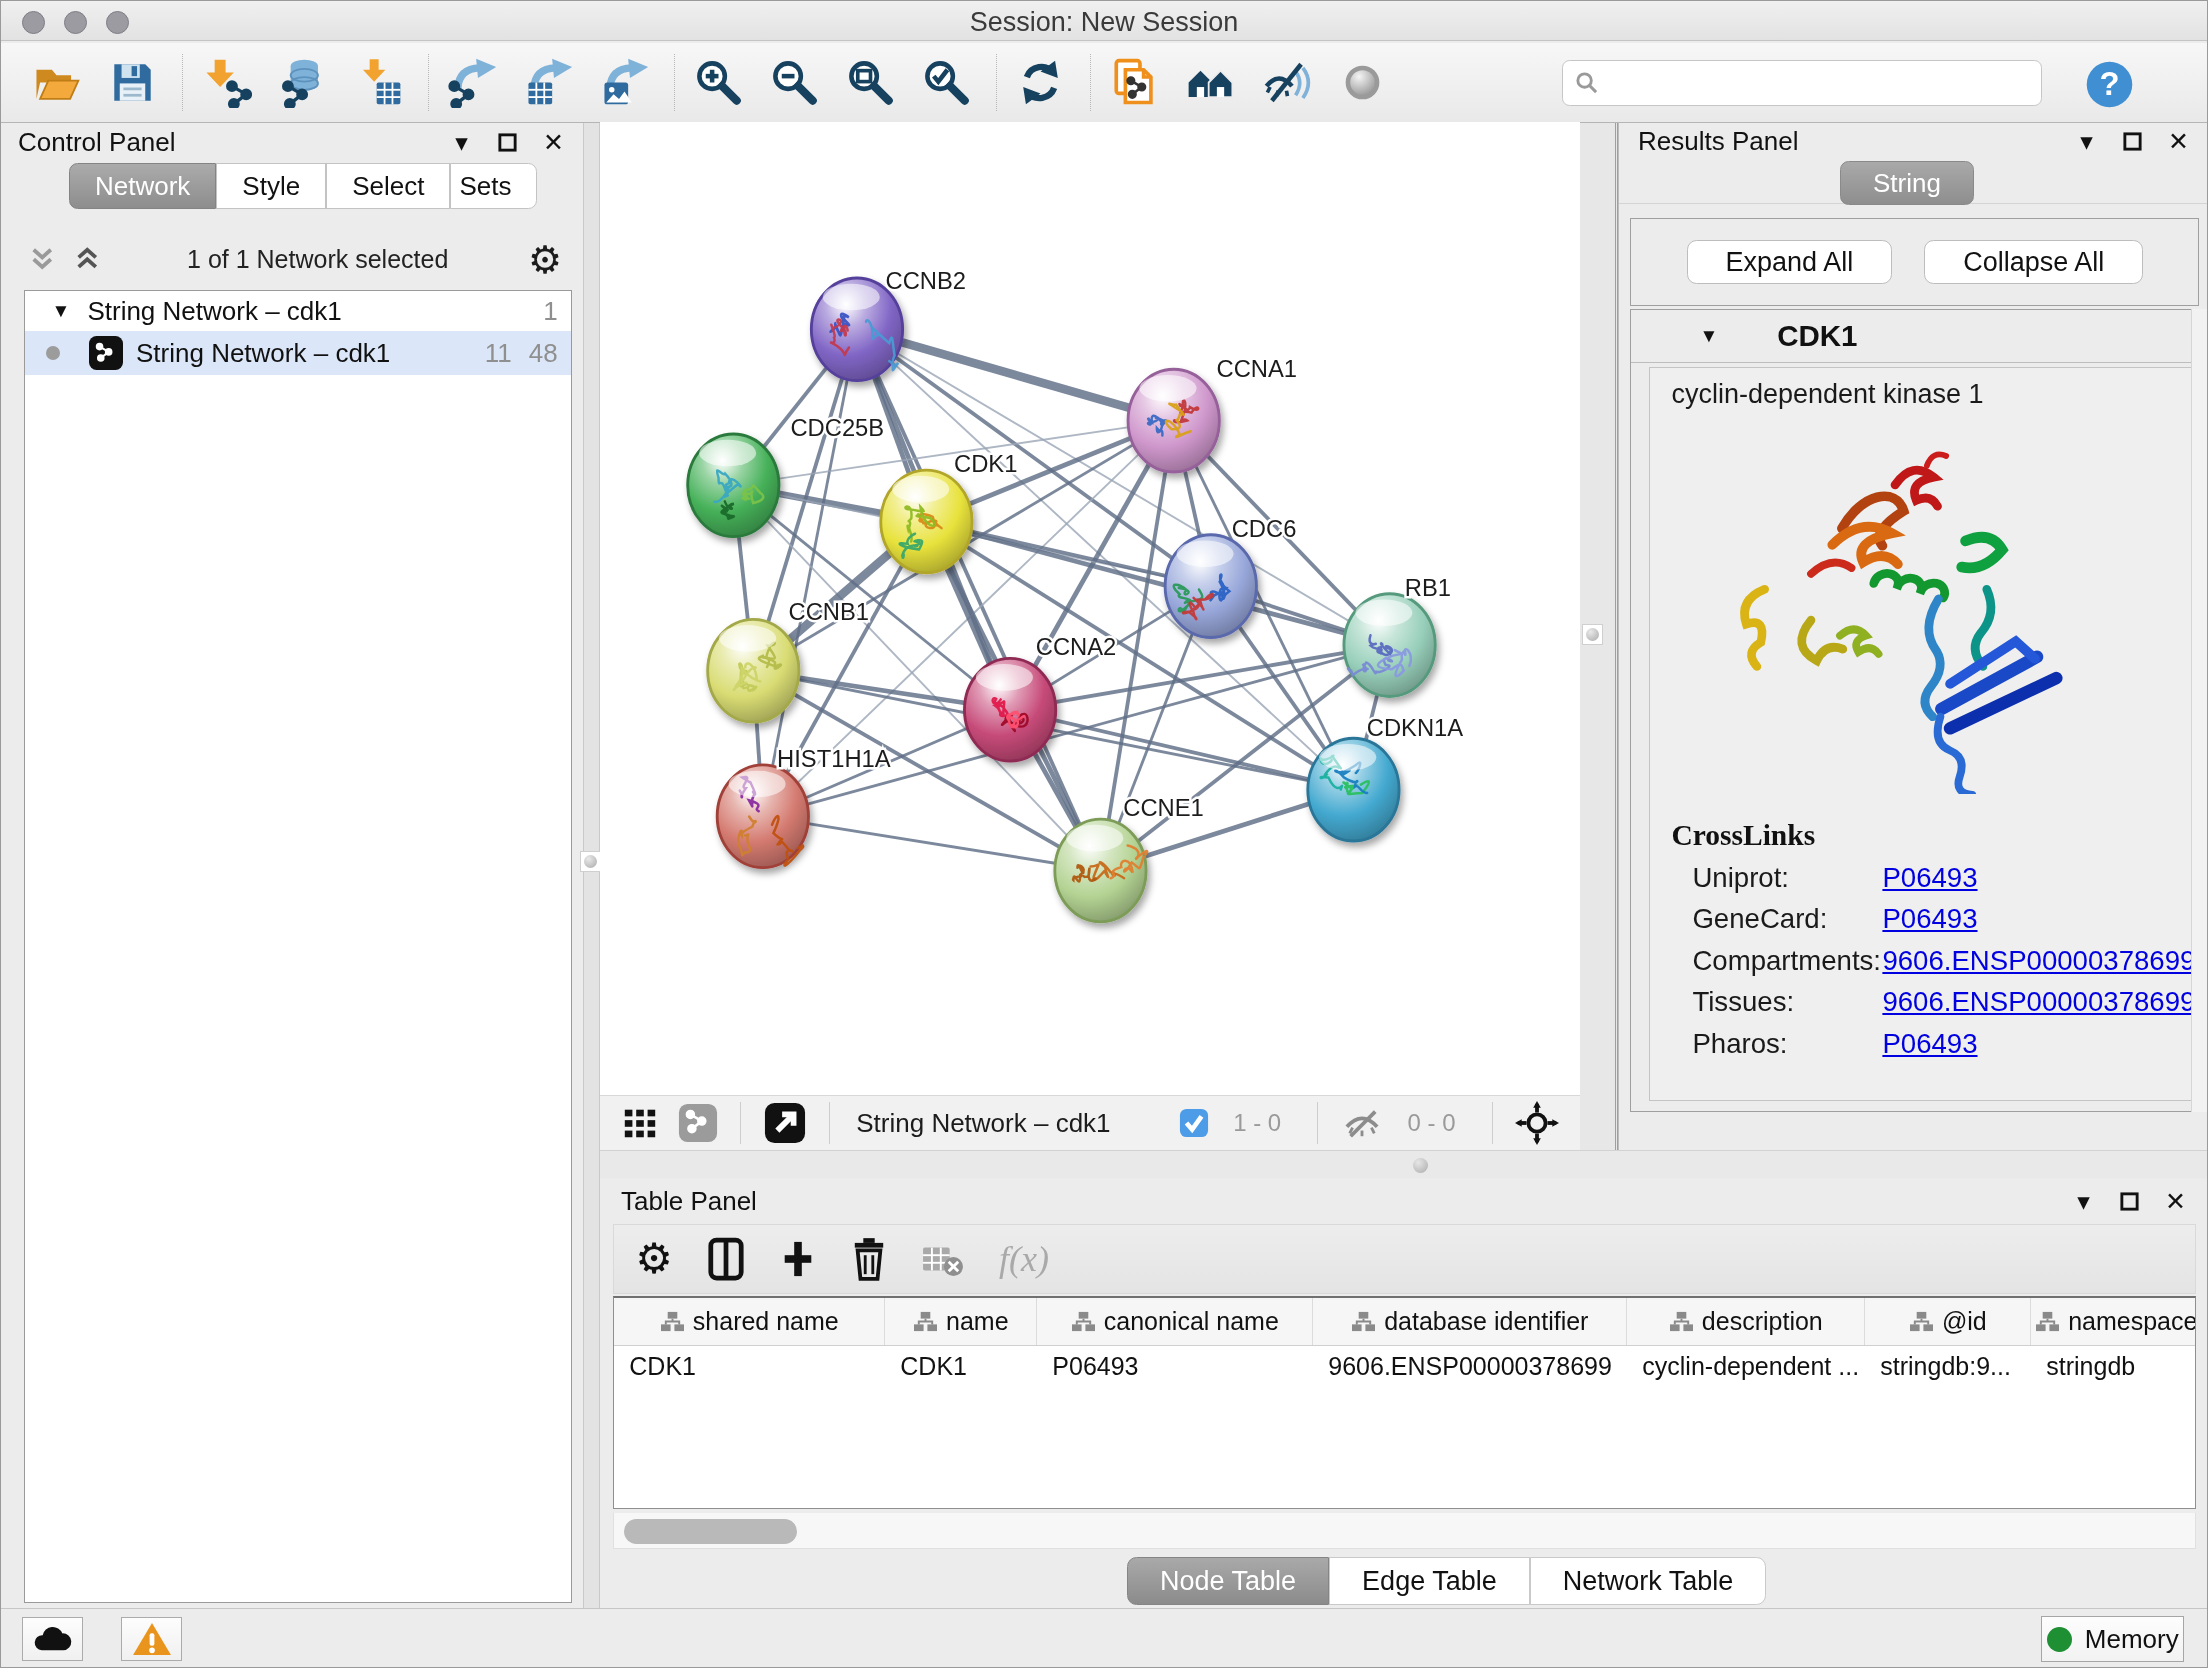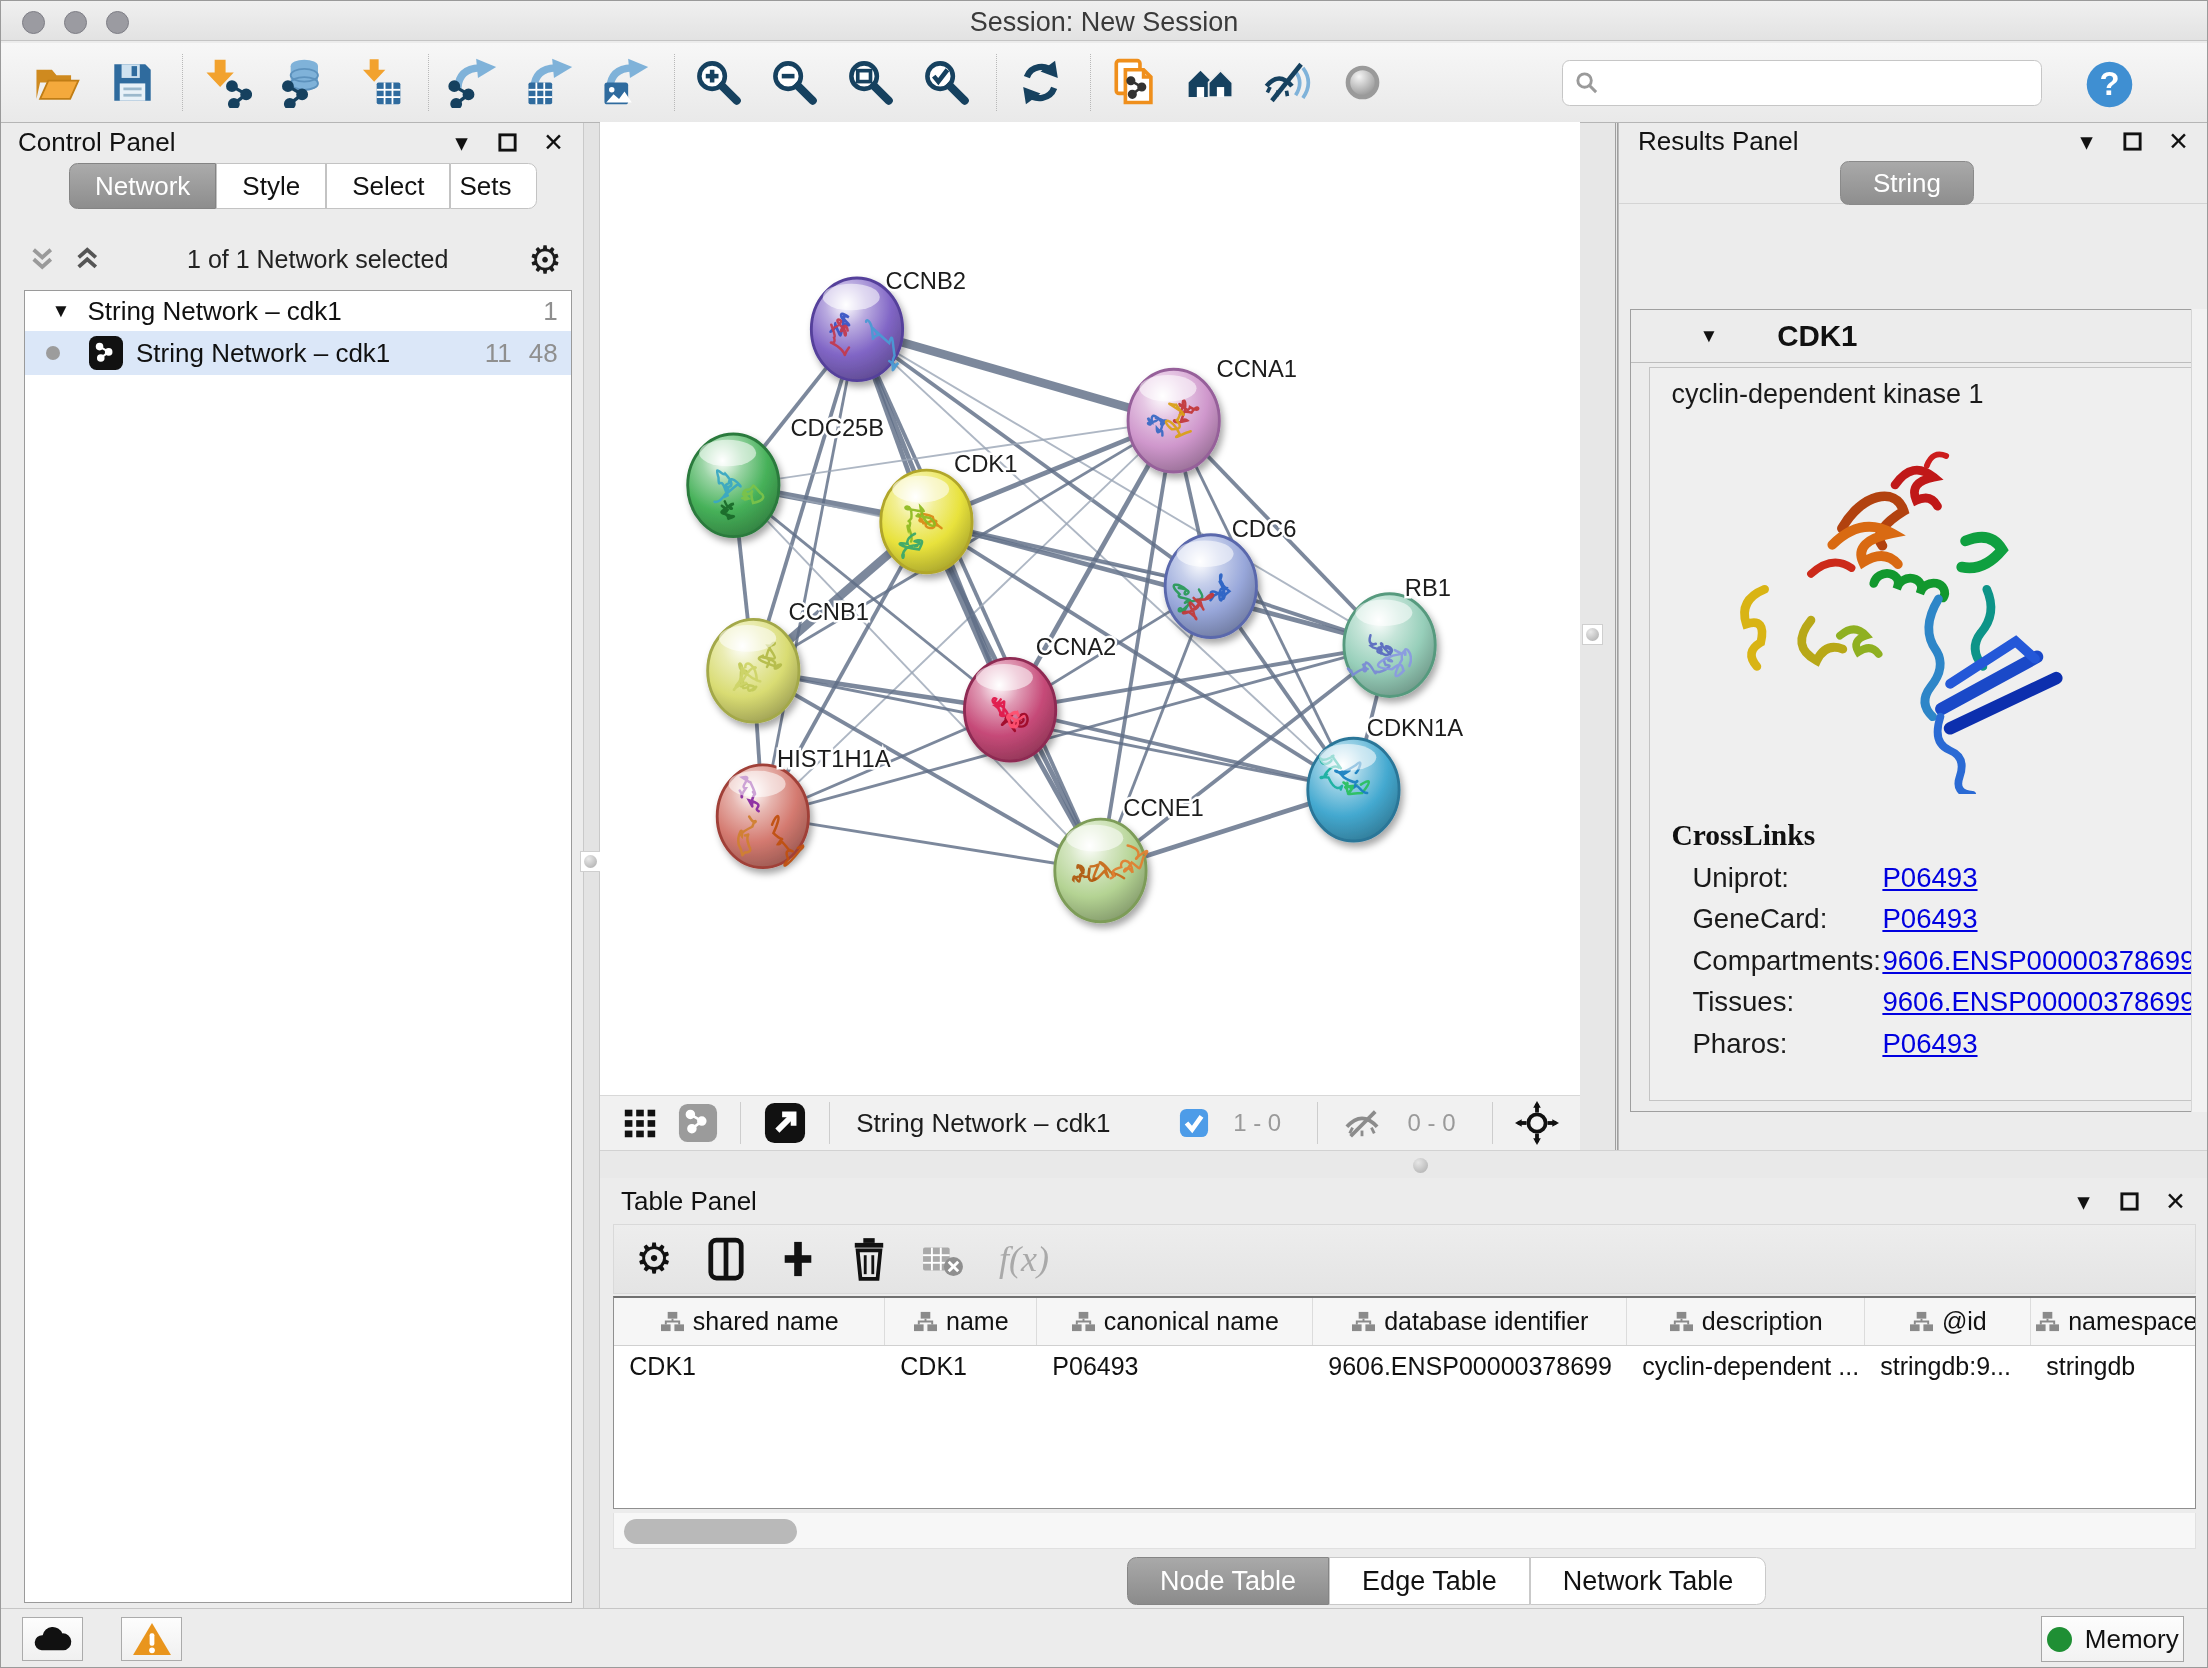--- a/index.html
+++ b/index.html
@@ -753,20 +753,24 @@
         <span class="ci" id="rp-float">
             <svg width="21" height="21" viewBox="0 0 22 22">
               <rect x="3" y="3" width="16" height="16" fill="none" stroke="#111" stroke-width="3"></rect>
             </svg>
           </span>
         <span class="ci">✕</span>
       </span>
     </div>
     <div class="rp-tabline"></div>
     <div class="rp-tab">String</div>
+    <div class="rp-box1">
+      <span class="rp-btn">Expand All</span>
+      <span class="rp-btn">Collapse All</span>
+    </div>
     <div class="rp-box2">
       <div class="rp-gene-head">
         <span class="tri">▼</span>
         <span class="gname">CDK1</span>
       </div>
       <div class="rp-inner">
         <div class="rp-desc">cyclin-dependent kinase 1</div>
         <svg class="protein" width="447" height="367" viewBox="0 0 440 380">
           <path d="M238 40 q6 -16 20 -10" stroke="#cc1d1d" stroke-width="6" fill="none" stroke-linecap="round"></path>
           <path d="M205 60 q18 -26 40 -8 q-26 5 -18 24 q15 -7 22 6" stroke="#c01818" stroke-width="9" fill="none" stroke-linecap="round"></path>

